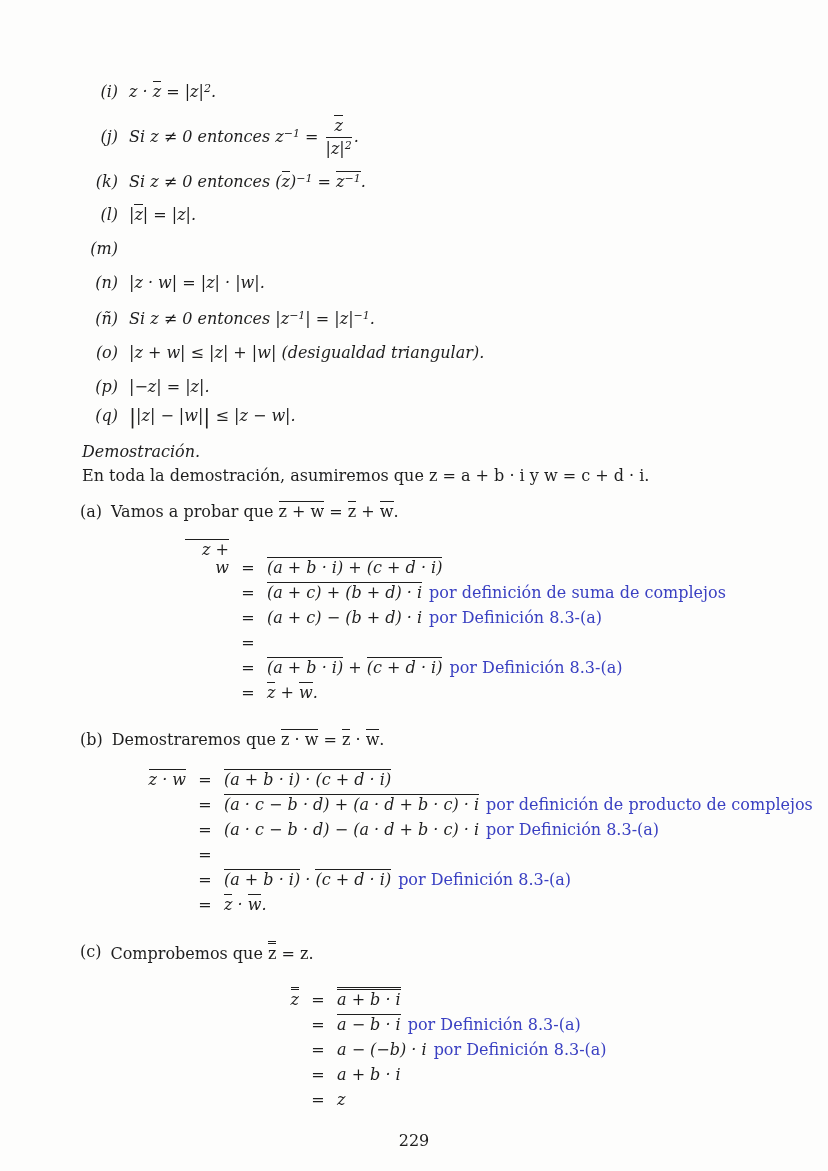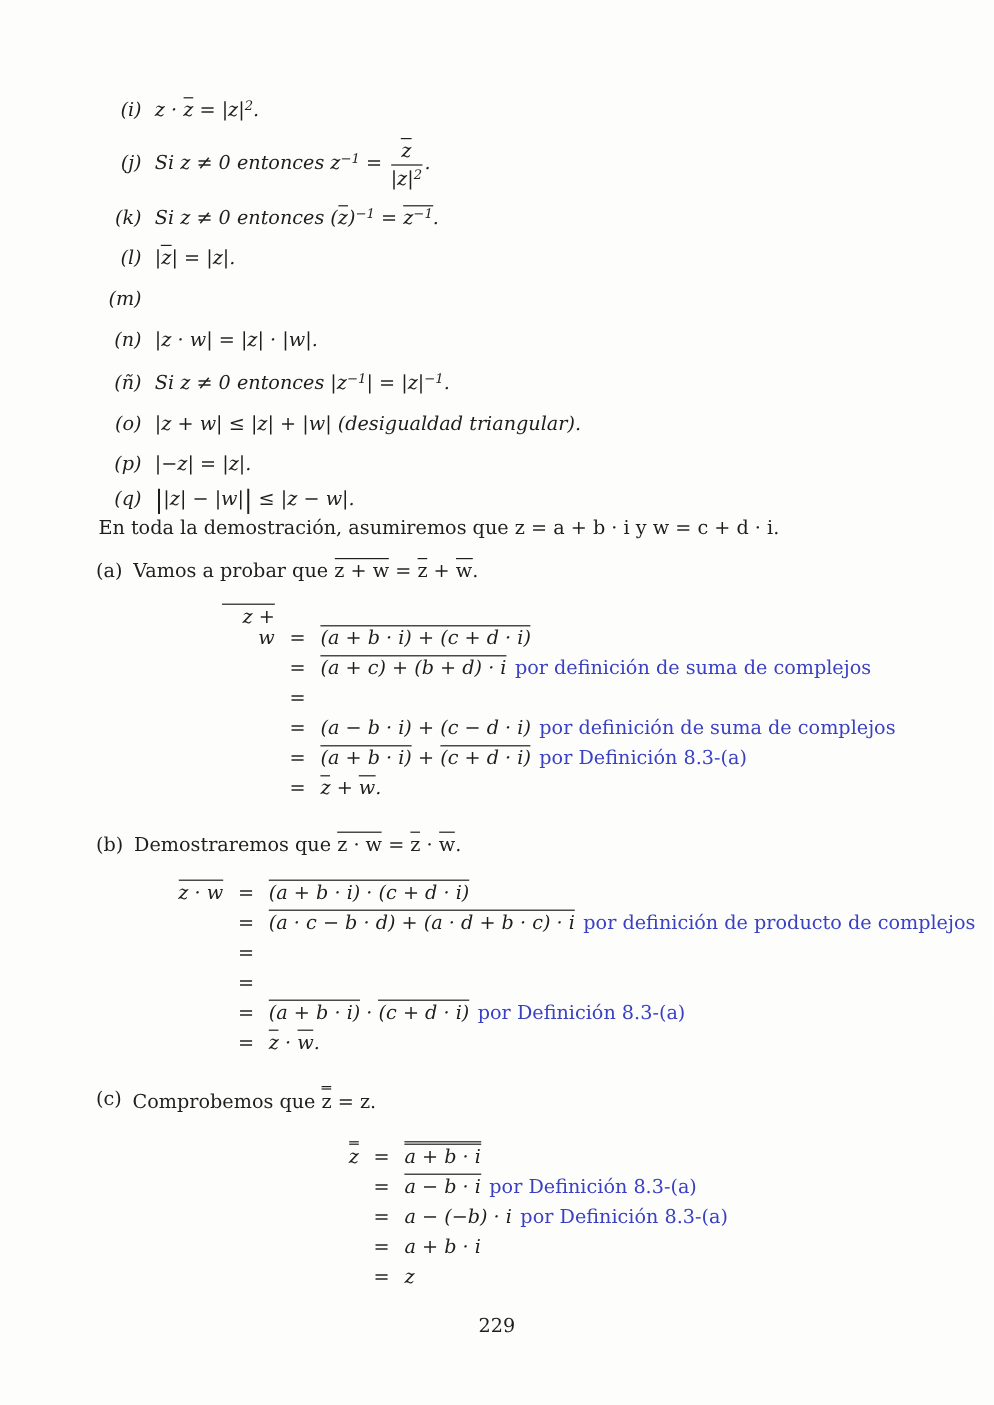--- a/index.html
+++ b/index.html
@@ -97,20 +97,21 @@
       <div class="prop-item">
         <span class="prop-label">(p)</span>
         <span class="prop-body"><span>|−z| = |z|.</span></span>
       </div>
       <div class="prop-item">
         <span class="prop-label">(q)</span>
         <span class="prop-body"><span class="big">|</span><span>|z| − |w|</span><span class="big">|</span><span> ≤ |z − w|.</span></span>
       </div>
     </div>
 
+  <div class="proof-title">Demostración.</div>
   <div class="proof-intro"><span>En toda la demostración, asumiremos que </span><span class="mi">z = a + b · i</span><span> y </span><span class="mi">w = c + d · i</span><span>.</span></div>
 
   <section class="proof-part">
     <div class="part-heading ph-a">
       <span class="part-label">(a)</span>
       <span class="part-text"><span>Vamos a probar que </span><span class="ol"><span class="mi">z + w</span></span><span class="mi"> = </span><span class="ol"><span class="mi">z</span></span><span class="mi"> + </span><span class="ol"><span class="mi">w</span></span><span>.</span></span>
     </div>
     <div class="eq-block eq-a">
         <div class="eqrow">
           <span class="lhs"><span class="ol"><span>z + w</span></span></span>
@@ -118,25 +119,25 @@
           <span class="rhs"><span class="ol"><span>(a + b · i) + (c + d · i)</span></span></span>
         </div>
         <div class="eqrow">
           <span class="lhs"></span>
           <span class="eqs">=</span>
           <span class="rhs"><span class="ol"><span>(a + c) + (b + d) · i</span></span><span class="note" style="color: rgb(58, 64, 194);">por definición de suma de complejos</span></span>
         </div>
         <div class="eqrow">
           <span class="lhs"></span>
           <span class="eqs">=</span>
-        </div>
-        <div class="eqrow">
-          <span class="lhs"></span>
-          <span class="eqs">=</span>
-          <span class="rhs"><span>(a − b · i) + (c − d · i)</span><span class="note" style="color: rgb(58, 64, 194);">por definición de suma de complejos</span></span>
+          <span class="rhs"><span>(a + c) − (b + d) · i</span><span class="note" style="color: rgb(58, 64, 194);">por Definición 8.3-(a)</span></span>
+        </div>
+        <div class="eqrow">
+          <span class="lhs"></span>
+          <span class="eqs">=</span>
         </div>
         <div class="eqrow">
           <span class="lhs"></span>
           <span class="eqs">=</span>
           <span class="rhs"><span class="ol"><span>(a + b · i)</span></span><span> + </span><span class="ol"><span>(c + d · i)</span></span><span class="note" style="color: rgb(58, 64, 194);">por Definición 8.3-(a)</span></span>
         </div>
         <div class="eqrow">
           <span class="lhs"></span>
           <span class="eqs">=</span>
           <span class="rhs"><span class="ol"><span>z</span></span><span> + </span><span class="ol"><span>w</span></span><span>.</span></span>
@@ -156,20 +157,21 @@
           <span class="rhs"><span class="ol"><span>(a + b · i) · (c + d · i)</span></span></span>
         </div>
         <div class="eqrow">
           <span class="lhs"></span>
           <span class="eqs">=</span>
           <span class="rhs"><span class="ol"><span>(a · c − b · d) + (a · d + b · c) · i</span></span><span class="note" style="color: rgb(58, 64, 194);">por definición de producto de complejos</span></span>
         </div>
         <div class="eqrow">
           <span class="lhs"></span>
           <span class="eqs">=</span>
+          <span class="rhs"><span>(a · c − b · d) − (a · d + b · c) · i</span><span class="note" style="color: rgb(58, 64, 194);">por Definición 8.3-(a)</span></span>
         </div>
         <div class="eqrow">
           <span class="lhs"></span>
           <span class="eqs">=</span>
         </div>
         <div class="eqrow">
           <span class="lhs"></span>
           <span class="eqs">=</span>
           <span class="rhs"><span class="ol"><span>(a + b · i)</span></span><span> · </span><span class="ol"><span>(c + d · i)</span></span><span class="note" style="color: rgb(58, 64, 194);">por Definición 8.3-(a)</span></span>
         </div>

